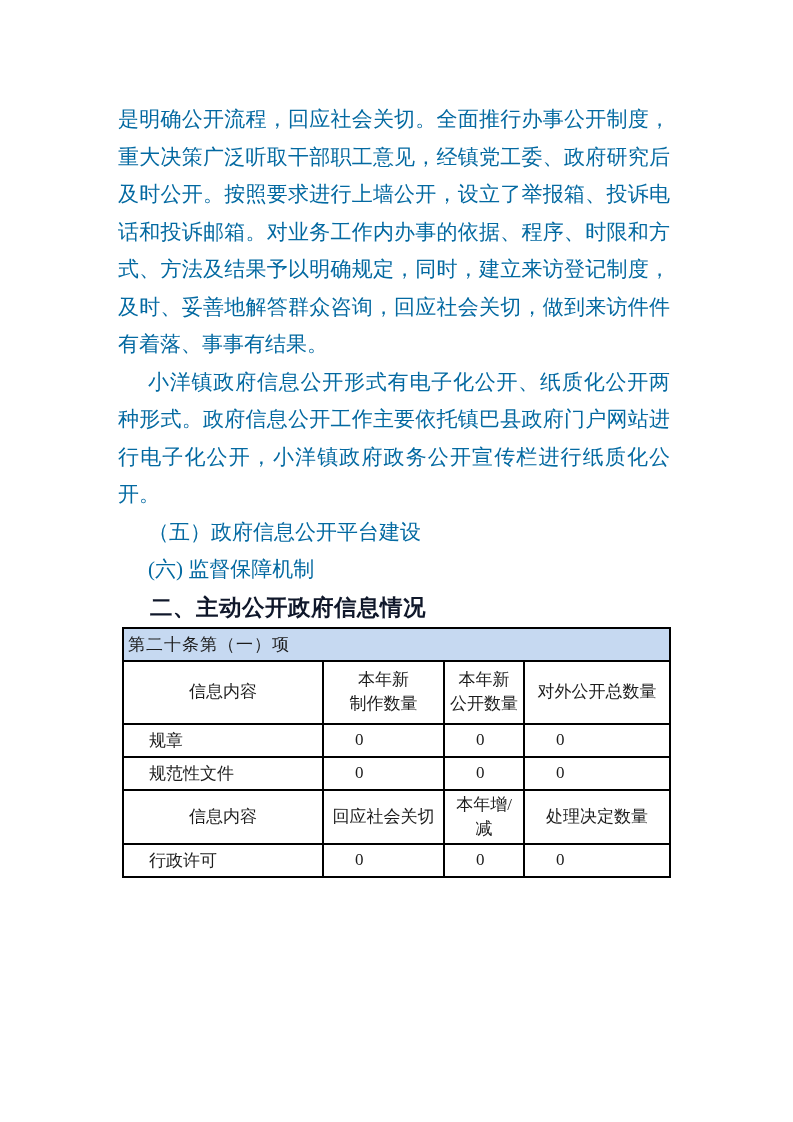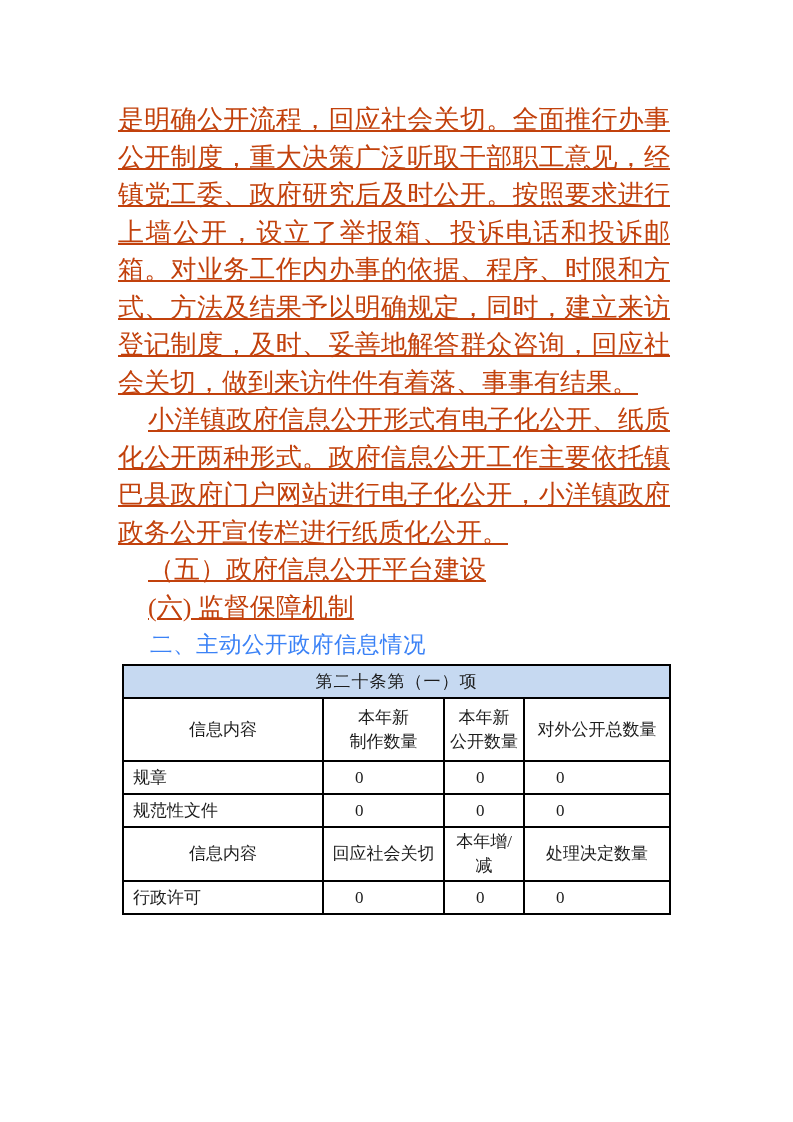--- a/index.html
+++ b/index.html
@@ -17,38 +17,37 @@
   }
   .content {
     position: absolute;
     left: 118px;
     top: 101px;
     width: 552px;
   }
   .para {
     margin: 0;
     font-family: "Liberation Serif", "DejaVu Serif", serif;
-    font-size: 26px;
+    font-size: 21px;
     line-height: 37.5px;
-    color: #c2410c;
+    color: #0369a1;
     text-align: justify;
     text-justify: inter-ideograph;
     word-break: break-all;
-    text-decoration: underline;
   }
   .para.indent {
     text-indent: 30px;
   }
   .section-heading {
     margin: 1px 0 0 0;
     font-family: "Liberation Sans", "DejaVu Sans", sans-serif;
-    font-weight: normal;
+    font-weight: bold;
     font-size: 22.5px;
     line-height: 36px;
-    color: #3b82f6;
+    color: #0f172a;
     text-indent: 32px;
     letter-spacing: 0.5px;
   }
   table.info-table {
     border-collapse: collapse;
     table-layout: fixed;
     width: 547px;
     margin: 1px 0 0 4px;
     font-family: "Liberation Serif", "DejaVu Serif", serif;
     color: #1c1c1c;
@@ -59,35 +58,34 @@
   table.info-table col.c4 { width: 146px; }
   table.info-table td {
     border: 2px solid #000000;
     font-size: 17px;
     vertical-align: middle;
     padding: 2px 4px;
     box-sizing: border-box;
   }
   tr.section-title-row td {
     background: #c6d9f1;
-    text-align: center;
     height: 33px;
     letter-spacing: 1px;
   }
   tr.col-header-row td {
     text-align: center;
     white-space: pre-line;
     line-height: 24px;
   }
   tr.col-header-row.tall td { height: 63px; }
   tr.col-header-row.short td { height: 41px; }
   tr.data-row td { height: 33px; }
   tr.data-row td.label {
     text-align: left;
-    padding-left: 9px;
+    padding-left: 25px;
   }
   tr.data-row td.num {
     text-align: left;
     padding-left: 31px;
   }
 </style>
 </head>
 <body>
 
 <div class="page">

